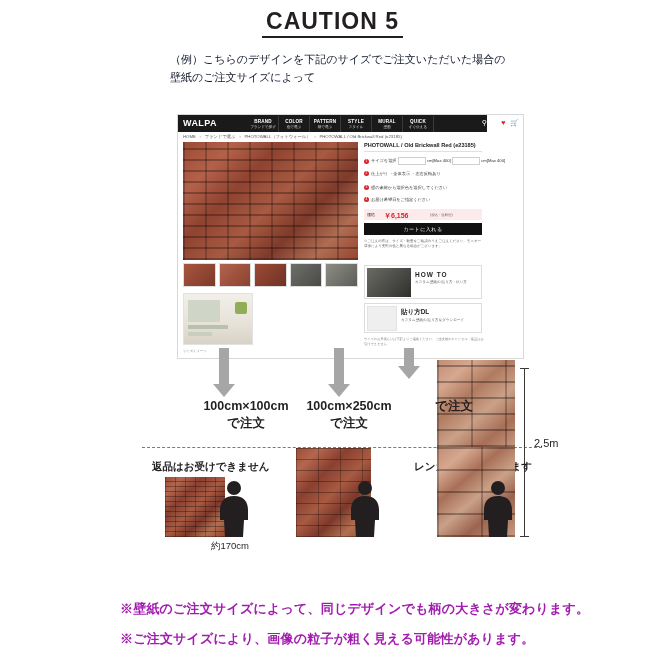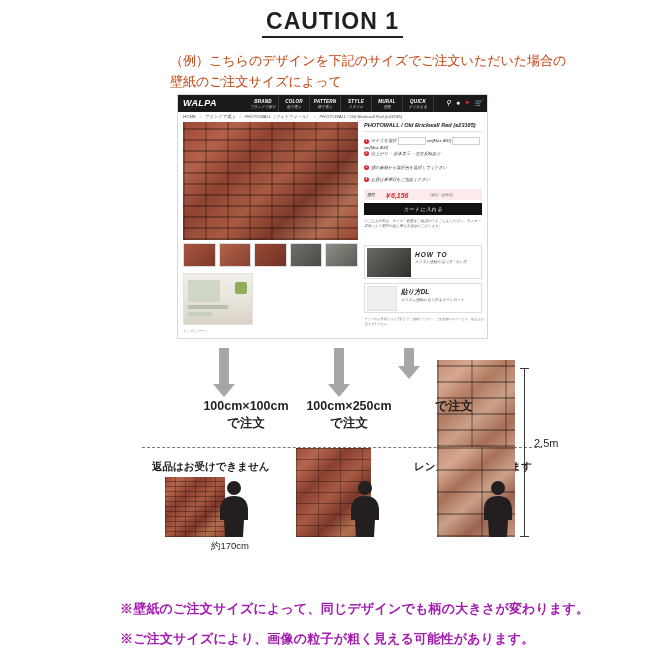--- a/index.html
+++ b/index.html
@@ -19,29 +19,28 @@
     text-align:center;
     font-size:23px;font-weight:bold;letter-spacing:1px;
   }
   .title-underline{
     position:absolute;left:262px;top:36px;width:141px;height:2px;background:#231f20;
   }
 
   
   .intro{
     position:absolute;left:170px;top:50px;width:400px;
-    font-size:13px;line-height:1.65;color:#c2410c;
+    font-size:11px;line-height:1.65;color:#0f172a;
   }
 
   
   .site{
-    position:absolute;left:177px;top:94px;width:311px;height:245px;
+    position:absolute;left:177px;top:114px;width:347px;height:245px;
     background:#ffffff;border:1px solid #d8d8d8;box-sizing:border-box;
     overflow:hidden;
-    font-style:italic;
   }
   .site-top{
     position:absolute;left:0;top:0;width:309px;height:17px;background:#1a1a1a;
   }
   .site-logo{
     position:absolute;left:5px;top:3px;font-size:9px;font-weight:bold;color:#fff;letter-spacing:0.4px;
   }
   .site-nav{
     position:absolute;left:70px;top:1px;height:16px;display:flex;align-items:stretch;
   }
@@ -196,21 +195,21 @@
   
   .warn{
     position:absolute;left:120px;font-size:13px;font-weight:bold;color:#a21caf;letter-spacing:.2px;
   }
 </style>
 </head>
 <body>
 
 <div class="page">
 
-  <div class="title">CAUTION 1</div>
+  <div class="title">CAUTION 5</div>
   <div class="title-underline"></div>
 
   <div class="intro">
     <div>（例）こちらのデザインを下記のサイズでご注文いただいた場合の</div>
     <div>壁紙のご注文サイズによって</div>
   </div>
 
   <div class="site">
     <div class="site-top"></div>
     <div class="site-logo">WALPA</div>

